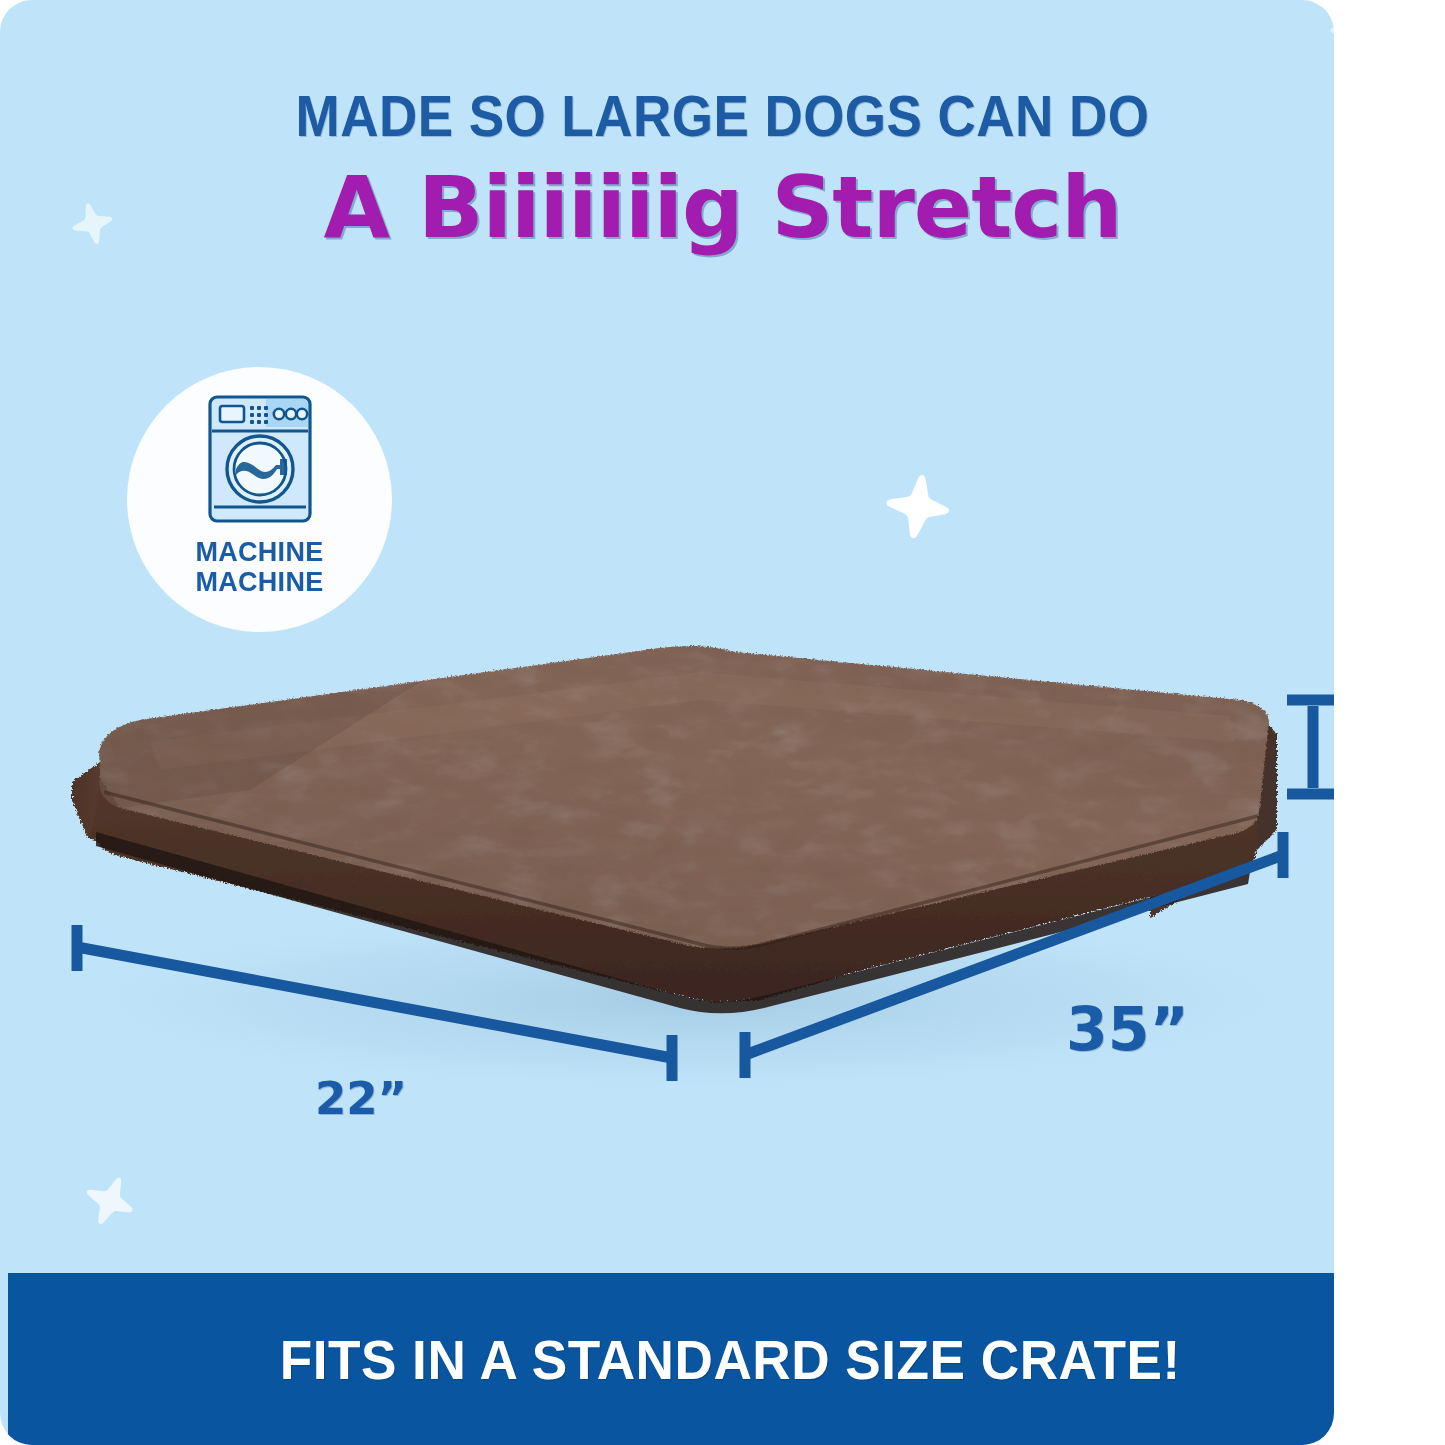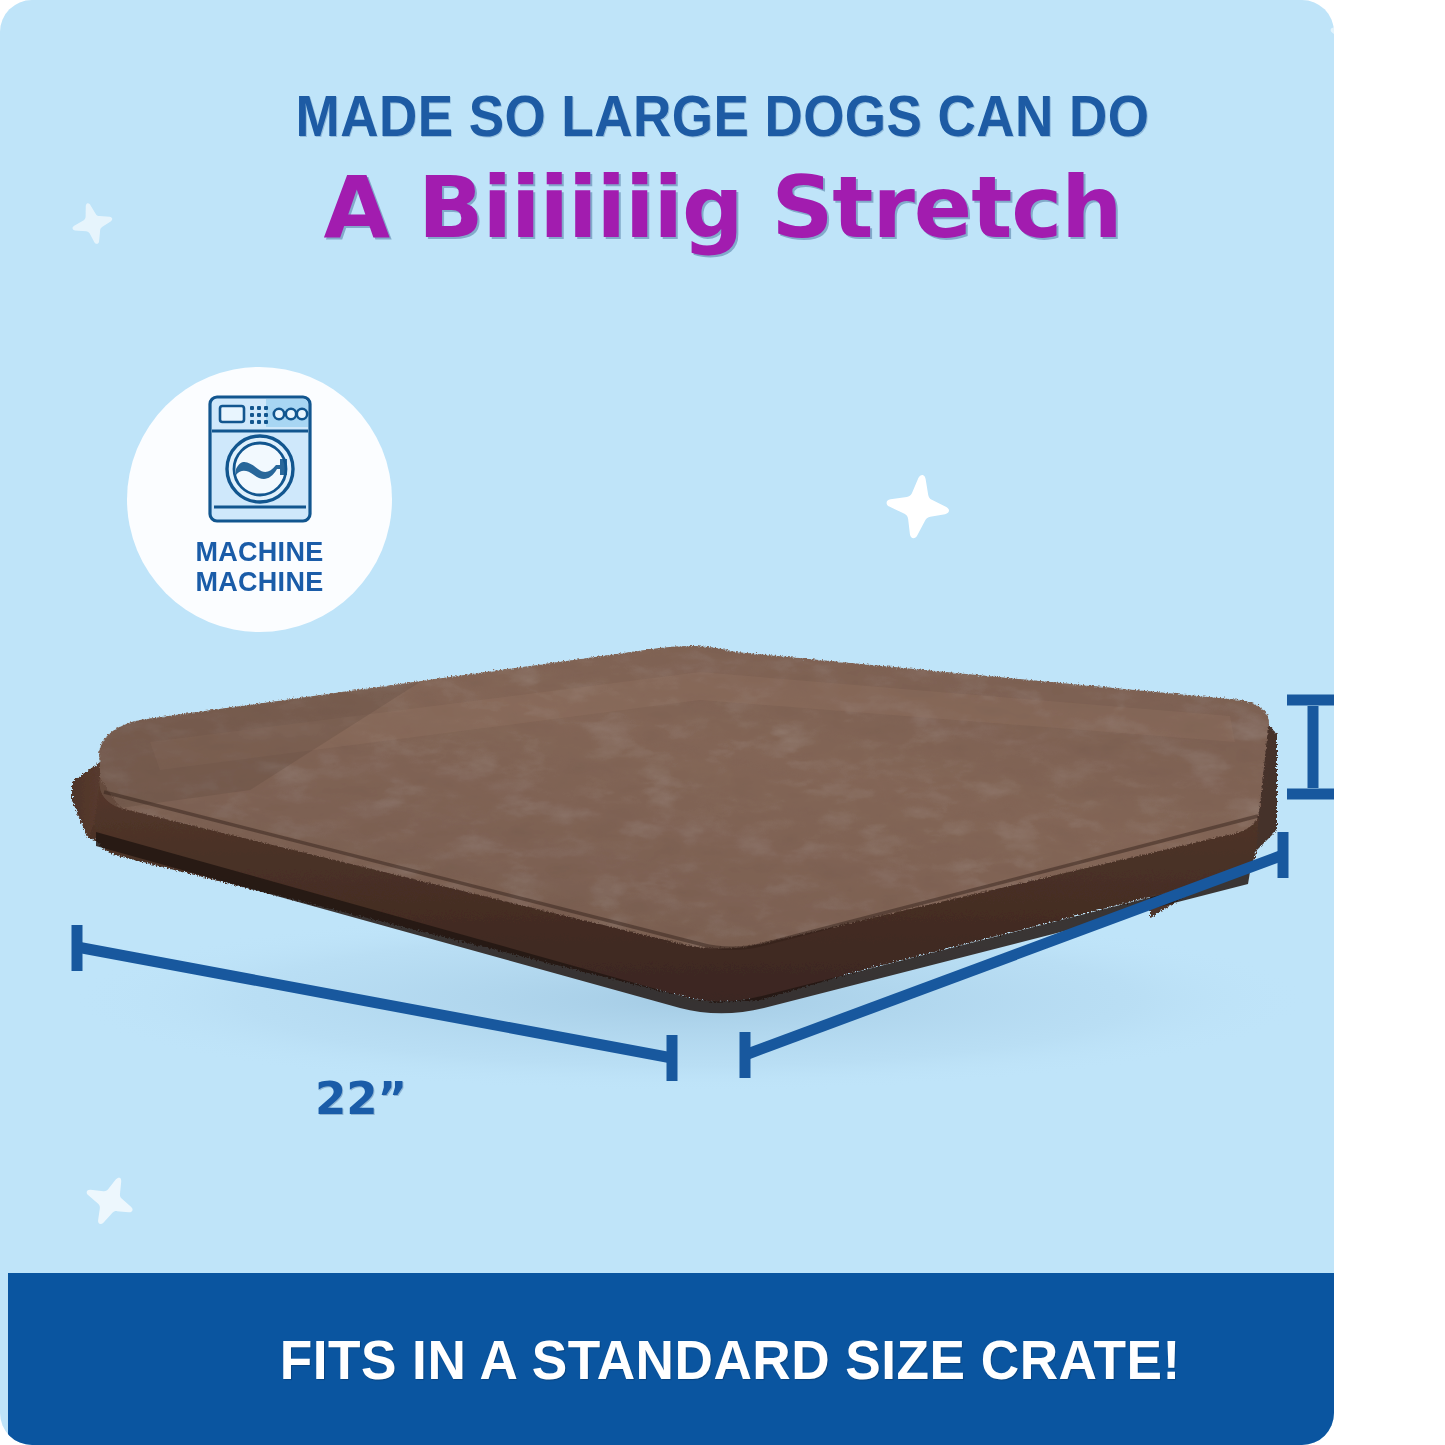--- a/index.html
+++ b/index.html
@@ -298,19 +298,20 @@
         <g>
           <line x1="77" y1="947" x2="672" y2="1058"></line>
           <line x1="77" y1="925" x2="77" y2="971"></line>
           <line x1="672" y1="1035" x2="672" y2="1081"></line>
         </g>
       </g>
     </svg>
   </div>
 
   <div class="dim-label" id="label-3">3”</div>
+  <div class="dim-label" id="label-35">35”</div>
   <div class="dim-label" id="label-22">22”</div>
 
   <div id="banner">
     <div id="banner-text">FITS IN A STANDARD SIZE CRATE!</div>
   </div>
 
 </div>
 
 </body></html>

